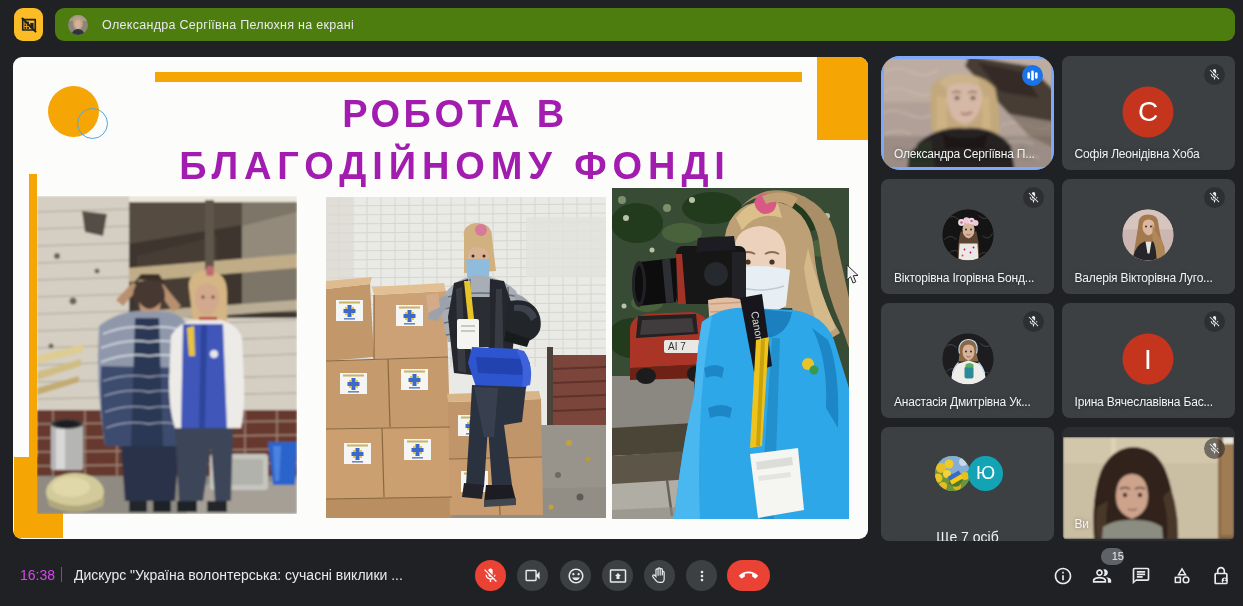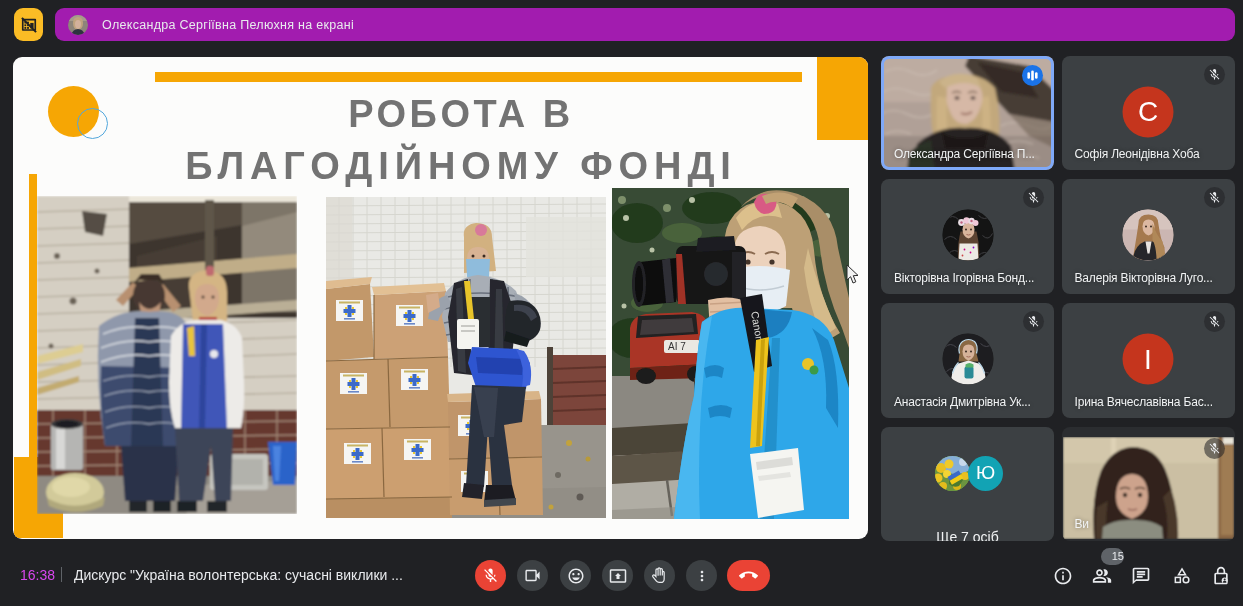--- a/index.html
+++ b/index.html
@@ -2,28 +2,28 @@
 <html><head>
 <meta charset="utf-8">
 <style>
   html,body{margin:0;padding:0;}
   body{width:1243px;height:606px;background:#202124;overflow:hidden;position:relative;
        font-family:"Liberation Sans", sans-serif;}
   .abs{position:absolute;}
   
   #ybtn{left:14px;top:8px;width:29px;height:33px;background:#fbbc25;border-radius:9px;
         display:flex;align-items:center;justify-content:center;}
-  #toppill{left:55px;top:8px;width:1180px;height:33px;background:#a21caf;border-radius:9px;
+  #toppill{left:55px;top:8px;width:1180px;height:33px;background:#4d7c0f;border-radius:9px;
            display:flex;align-items:center;}
   #topavatar{width:20px;height:20px;border-radius:50%;margin-left:13px;overflow:hidden;flex:none;}
   #toppill span{color:#e8eaed;font-size:12.5px;font-weight:normal;margin-left:14px;letter-spacing:.3px;}
   
   #slide{left:13px;top:57px;width:855px;height:482px;background:#fcfcfb;border-radius:9px;overflow:hidden;}
   .ydec{position:absolute;background:#f6a604;}
-  #slide .title{position:absolute;left:16px;width:864px;text-align:center;color:#737373;
+  #slide .title{position:absolute;left:10px;width:864px;text-align:center;color:#a21caf;
         font-weight:bold;font-size:38px;letter-spacing:3.5px;}
   
   .tile{position:absolute;width:173px;height:114.5px;background:#3c4043;border-radius:8px;overflow:hidden;}
   .tname{position:absolute;left:13px;bottom:9px;color:#f1f3f4;font-size:12px;letter-spacing:-0.18px;
          white-space:nowrap;text-shadow:0 0 4px rgba(0,0,0,.4);}
   .micoff{position:absolute;top:8px;right:10px;width:21px;height:21px;border-radius:50%;
           background:rgba(32,33,36,.55);display:flex;align-items:center;justify-content:center;}
   .avcirc{position:absolute;left:50%;top:56px;transform:translate(-50%,-50%);
           width:51px;height:51px;border-radius:50%;display:flex;align-items:center;justify-content:center;
           color:#fff;font-size:28px;}
@@ -467,21 +467,21 @@
       <path d="M144 152 L157 149 L150 258 L138 260 Z" fill="#eec31f"></path>
       <path d="M149 152 L153 151 L148 258 L144 258 Z" fill="#caa210"></path>
 
       <path d="M138 266 L186 260 L192 322 L146 330 Z" fill="#f5f5f1"></path>
       <path d="M144 274 L180 269 L181 277 L145 282 Z" fill="#dcdcd8"></path>
       <path d="M146 288 L178 284 L179 289 L147 293 Z" fill="#e4e4e0"></path>
     </g>
   </svg>
 </div>
 
-<div class="tile" id="t1" style="left:881px;top:55.5px;">
+<div class="tile" id="t1" style="left:881px;top:55.5px;border-radius:19px;">
   <svg width="173" height="115" viewBox="0 0 173 115" style="position:absolute;left:0;top:0;">
     <defs>
         <filter id="blt1" x="-10%" y="-10%" width="120%" height="120%">
           <feGaussianBlur stdDeviation="1.8"></feGaussianBlur>
         </filter>
       </defs>
     <g filter="url(#blt1)">
       <rect x="0" y="0" width="173" height="115" fill="#b0a097"></rect>
       <rect x="0" y="0" width="173" height="46" fill="#bdaca1"></rect>
       <rect x="0" y="80" width="173" height="35" fill="#9b8d85"></rect>

